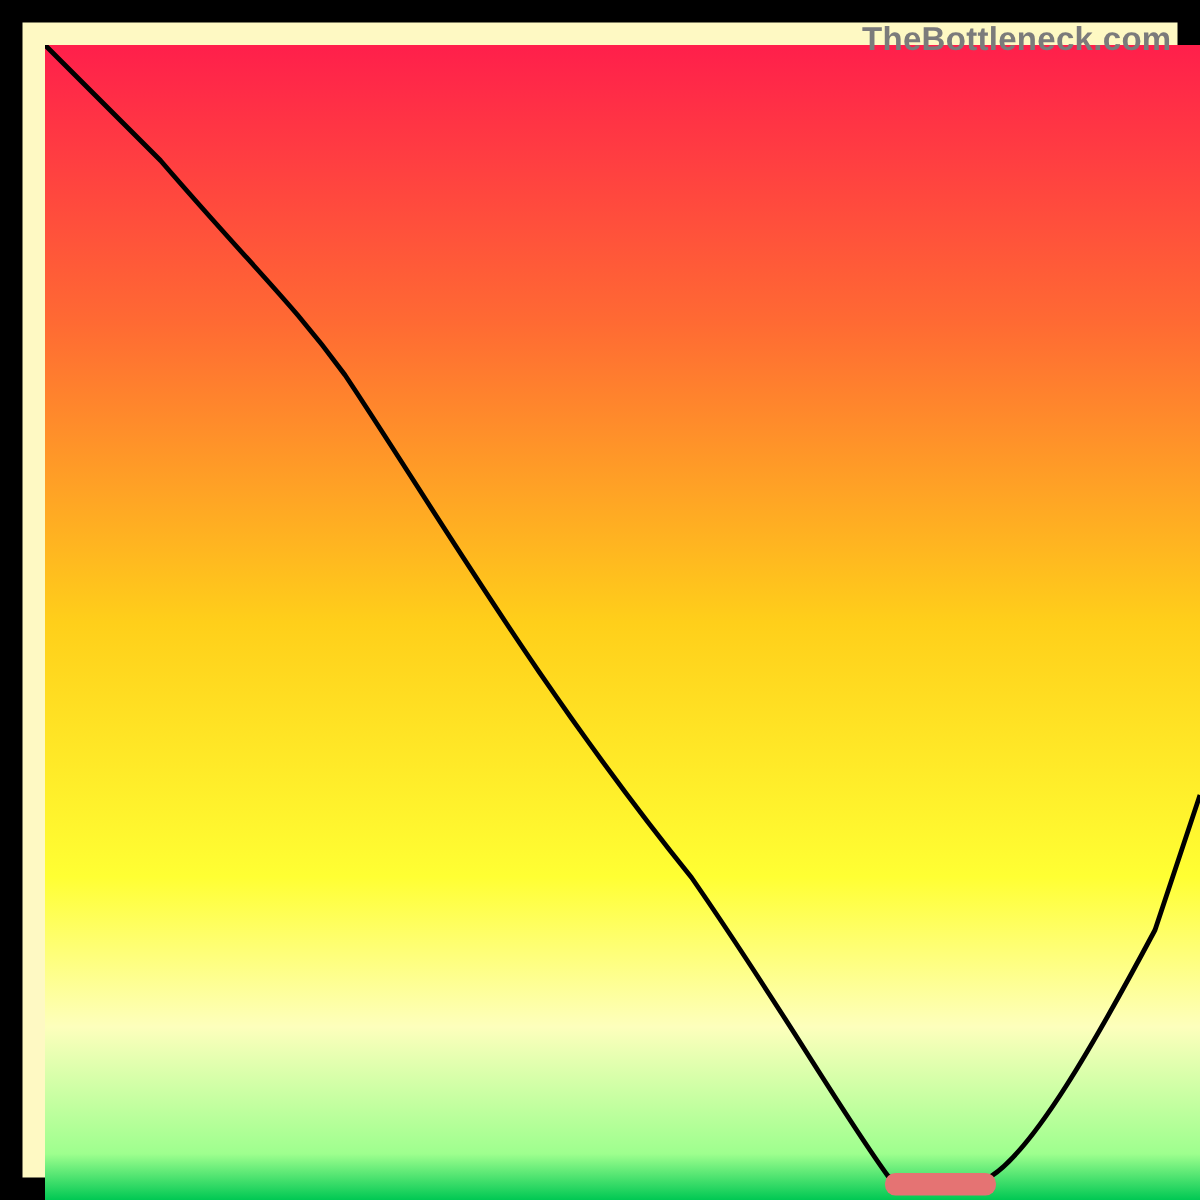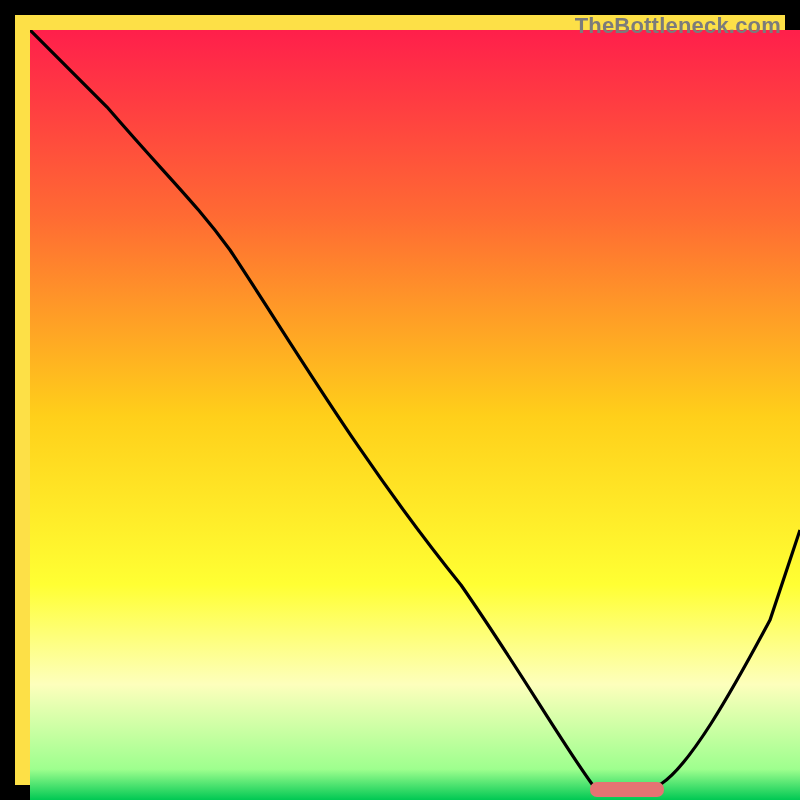--- a/index.html
+++ b/index.html
@@ -10,21 +10,21 @@
     background: #000;
     overflow: hidden;
     font-family: Arial, Helvetica, sans-serif;
   }
   .frame {
     position: absolute;
     left: 15px;
     top: 15px;
     width: 770px;
     height: 770px;
-    background: #fde047;
+    background: #fef9c3;
   }
   .plot-area {
     position: absolute;
     left: 15px;
     top: 15px;
     width: 770px;
     height: 770px;
   }
   .watermark {
     position: absolute;

